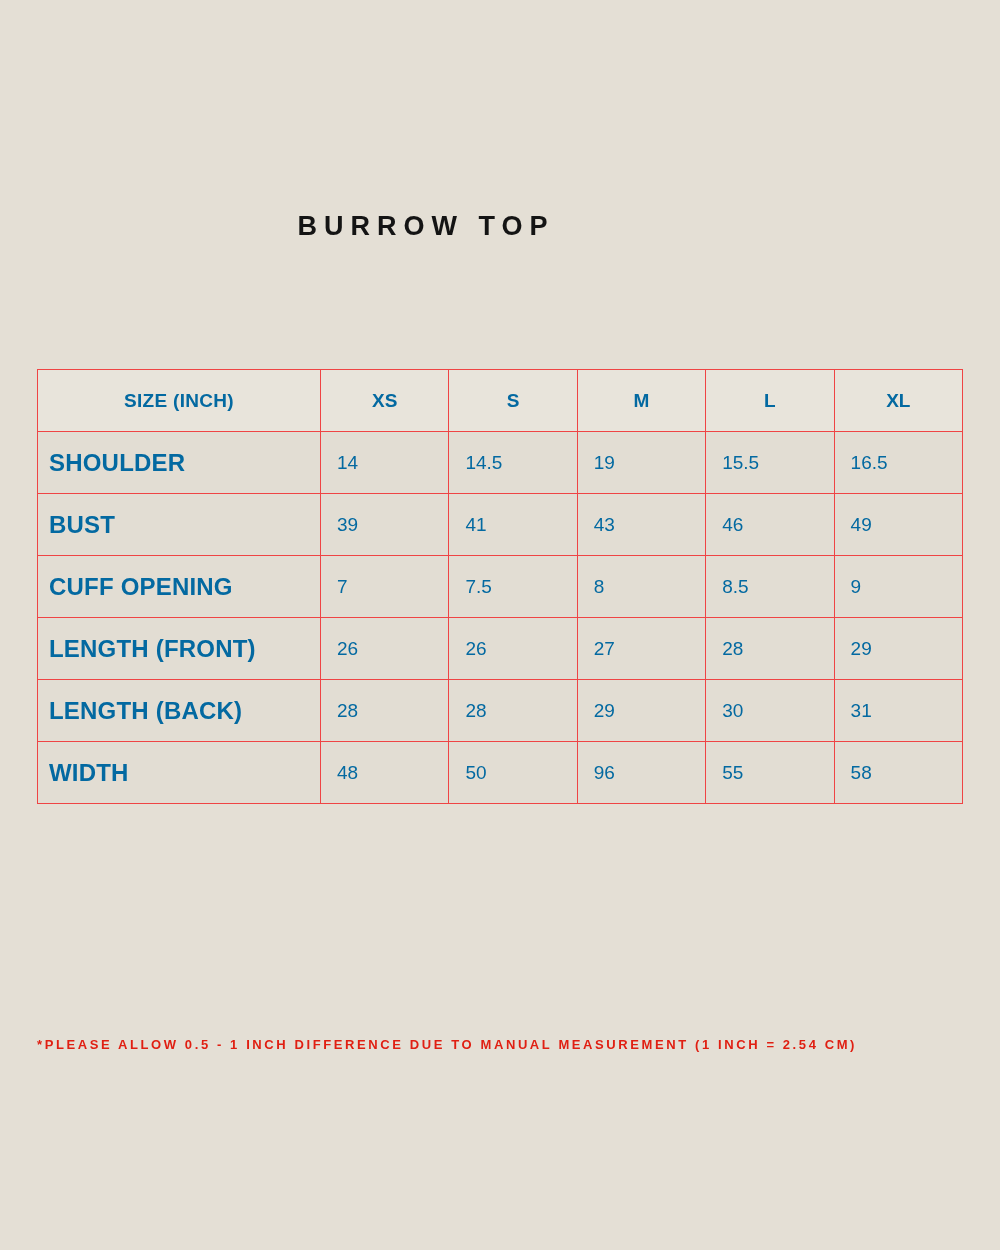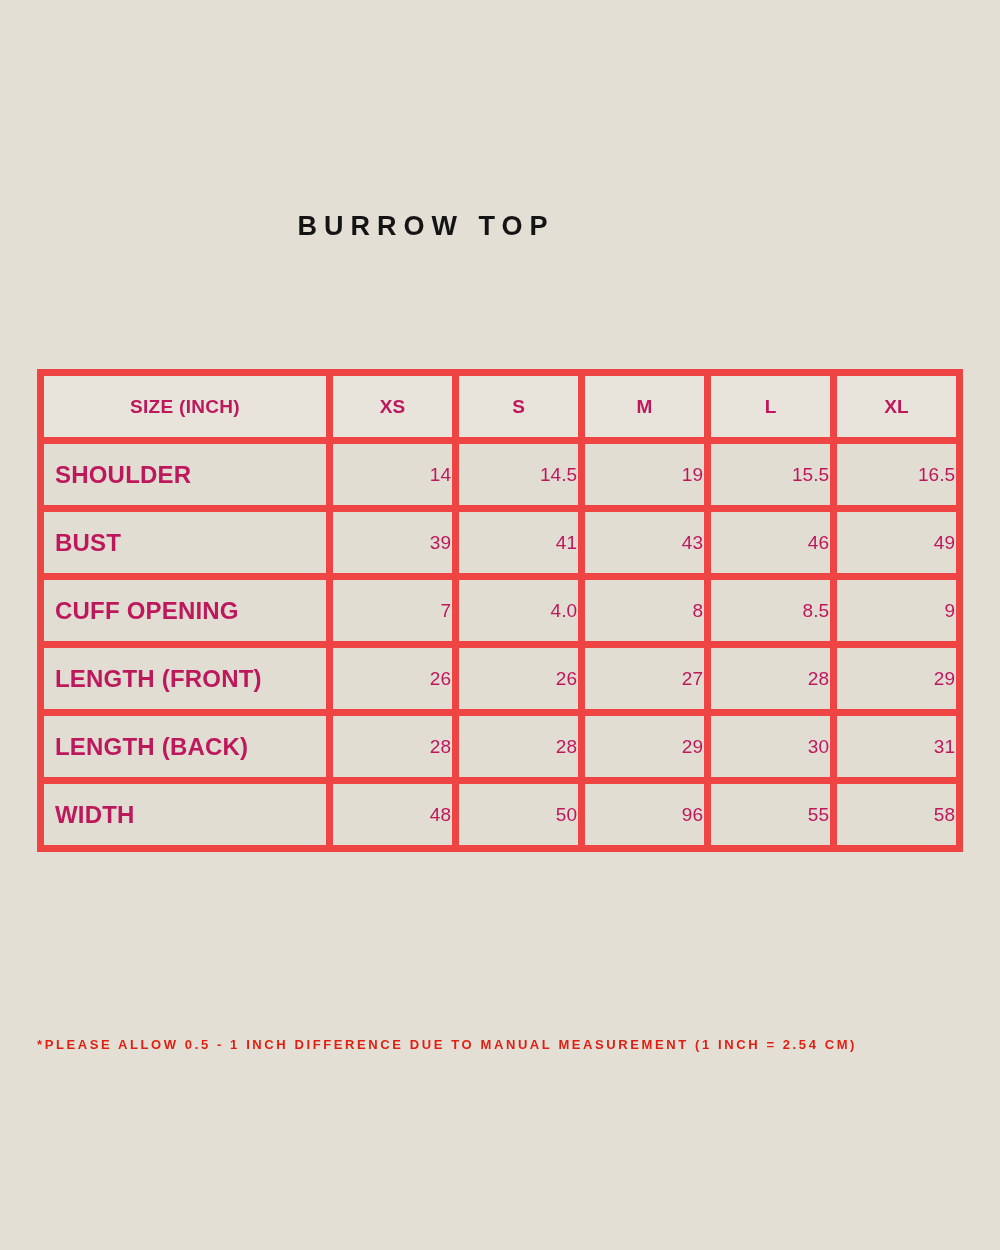--- a/index.html
+++ b/index.html
@@ -38,45 +38,45 @@
     left: 37px;
     width: 926px;
   }
   table.size-table {
     border-collapse: collapse;
     width: 100%;
     table-layout: fixed;
   }
   table.size-table th,
   table.size-table td {
-    border: 7px solid #ef4444;
+    border: 1px solid #ef4444;
     height: 59px;
     font-size: 19px;
-    color: #be185d;
+    color: #0369a1;
   }
   table.size-table thead th {
     background: #e8e4db;
     font-weight: bold;
     text-align: center;
   }
   table.size-table thead th.label-head {
     width: 280px;
     letter-spacing: 0.3px;
   }
   table.size-table tbody th.row-label {
     background: #e2ddd3;
     text-align: left;
     padding-left: 11px;
     font-weight: bold;
     font-size: 24px;
     letter-spacing: 0.2px;
   }
   table.size-table tbody td {
     background: #e2ddd3;
-    text-align: right;
+    text-align: left;
     font-weight: normal;
     padding-left: 16px;
   }
   .note {
     position: absolute;
     top: 1029px;
     left: 37px;
     width: 880px;
     color: #e01f12;
     font-size: 13px;
@@ -117,21 +117,21 @@
           <th class="row-label">BUST</th>
           <td>39</td>
           <td>41</td>
           <td>43</td>
           <td>46</td>
           <td>49</td>
         </tr>
         <tr>
           <th class="row-label">CUFF OPENING</th>
           <td>7</td>
-          <td>4.0</td>
+          <td>7.5</td>
           <td>8</td>
           <td>8.5</td>
           <td>9</td>
         </tr>
         <tr>
           <th class="row-label">LENGTH (FRONT)</th>
           <td>26</td>
           <td>26</td>
           <td>27</td>
           <td>28</td>

